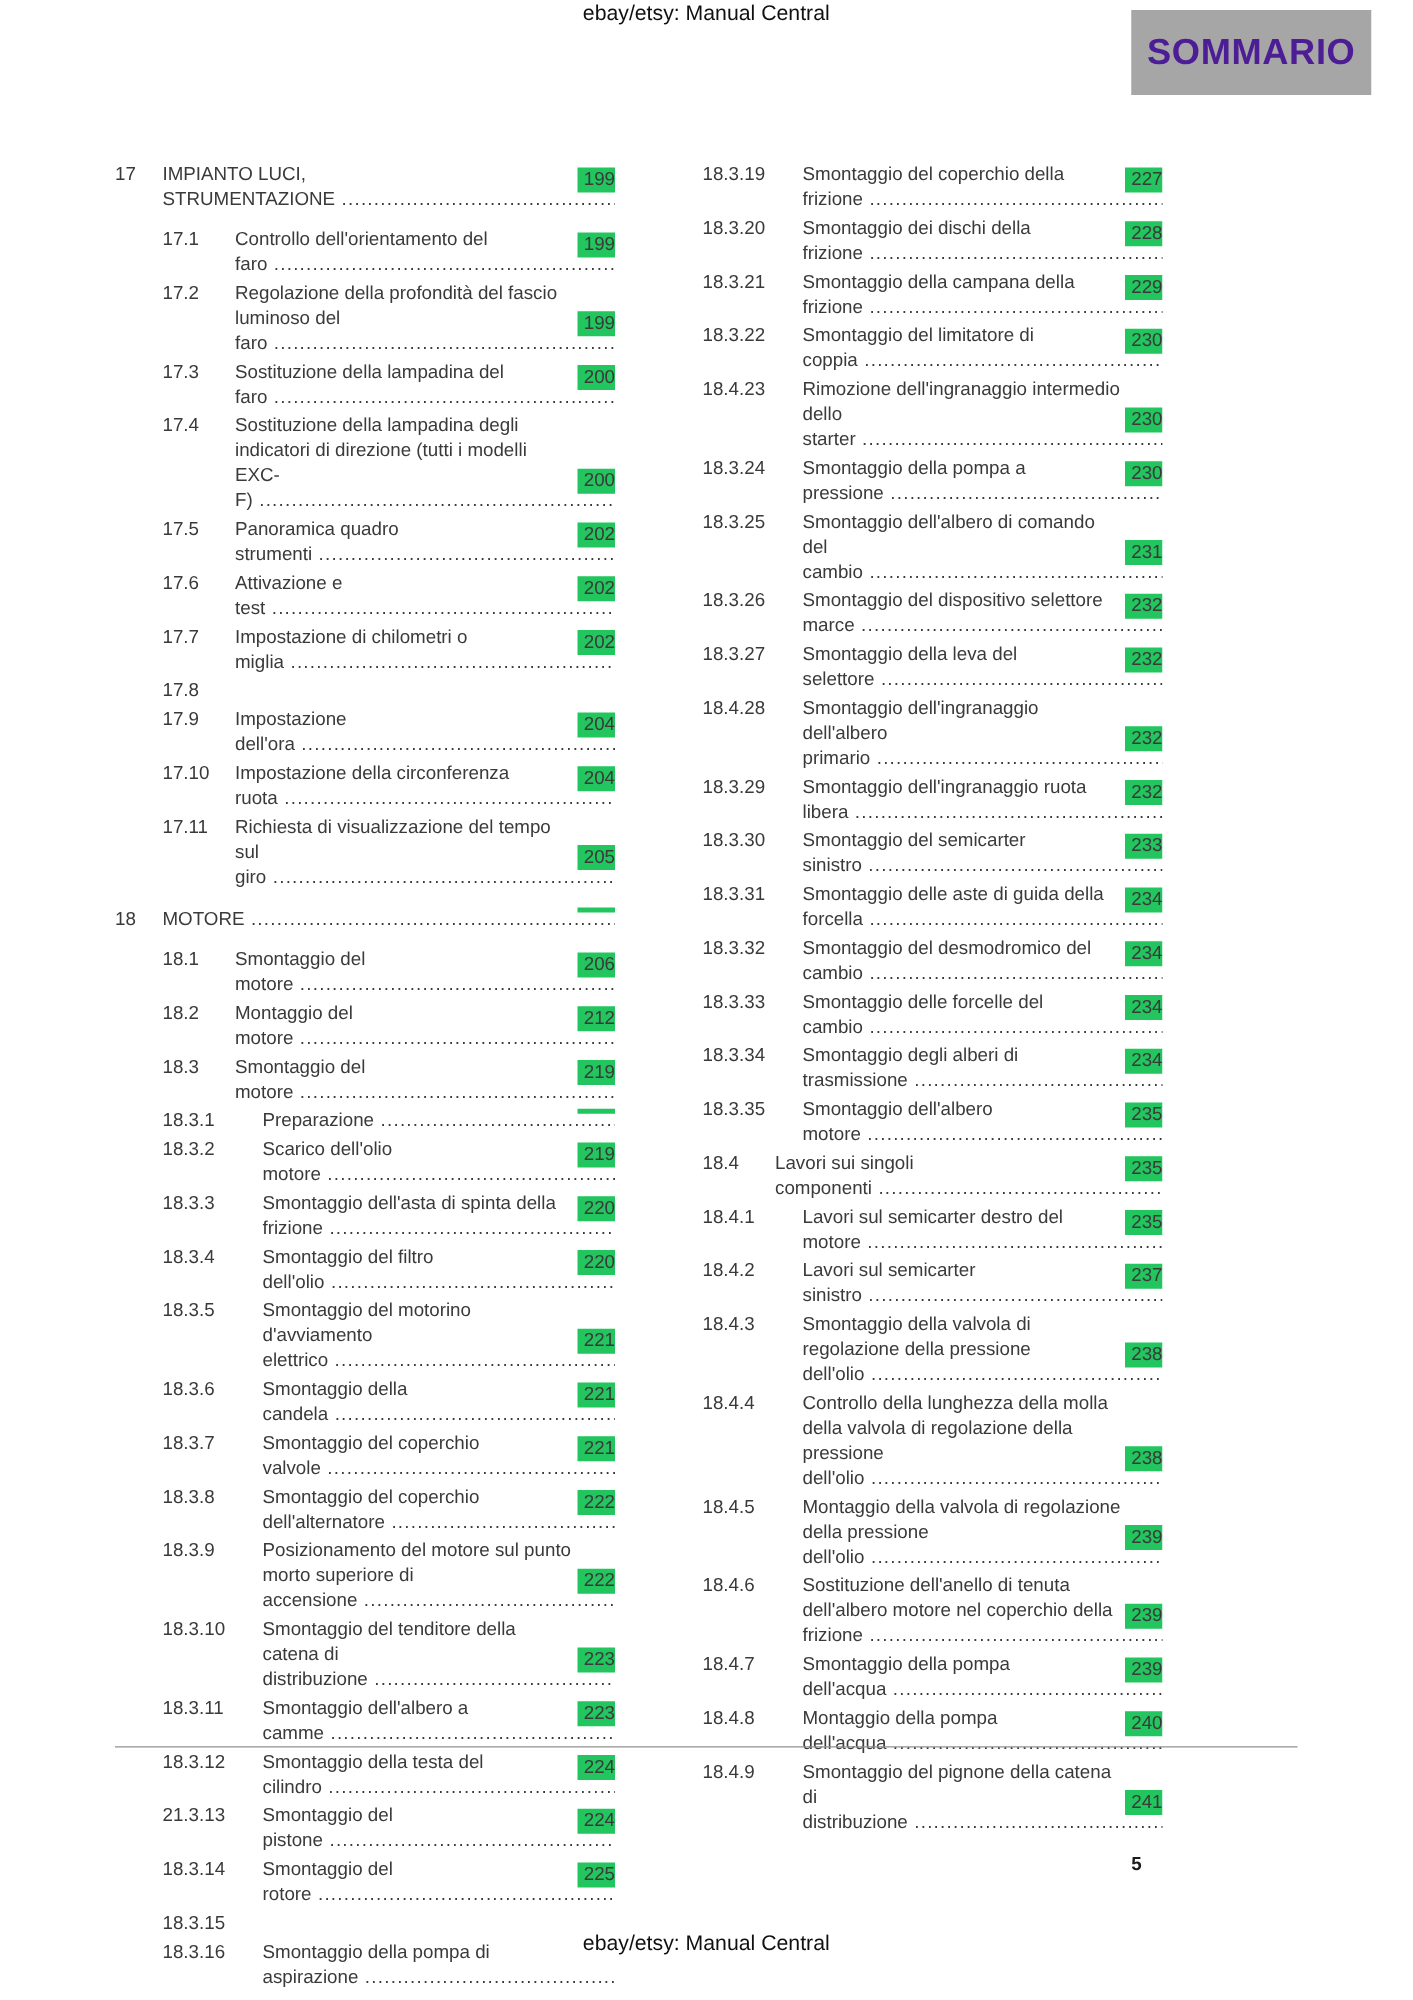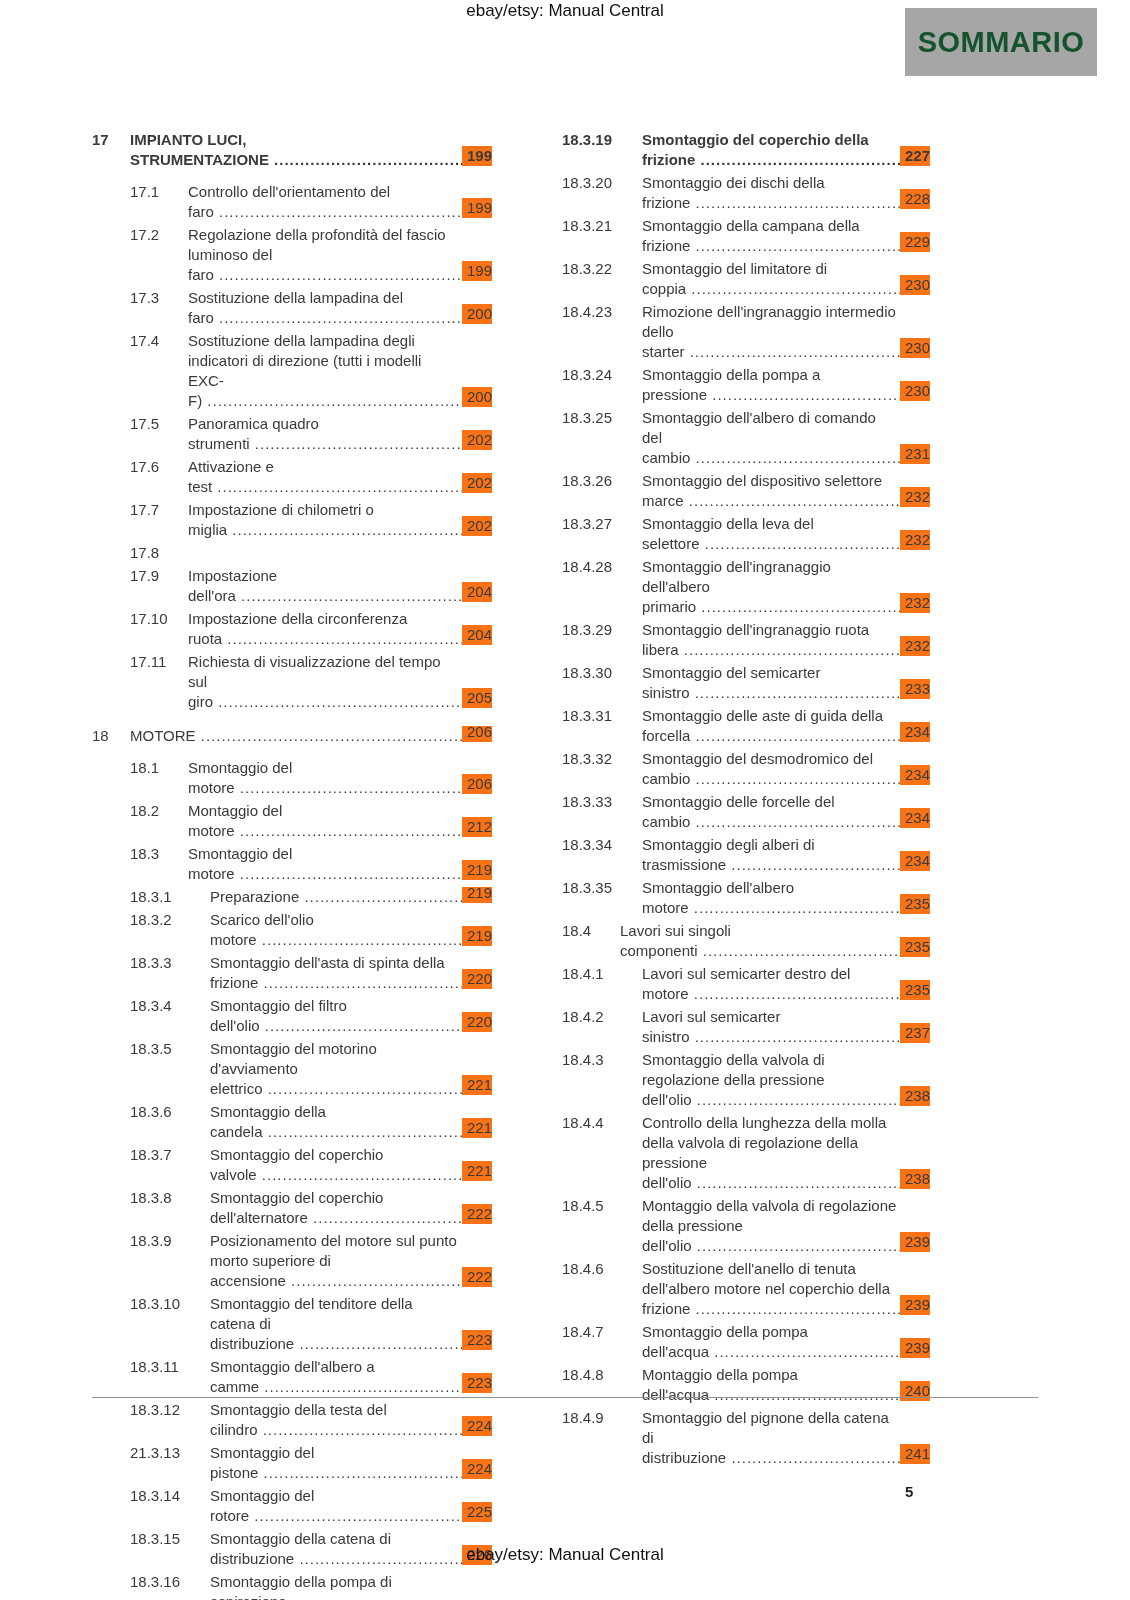--- a/index.html
+++ b/index.html
@@ -13,45 +13,45 @@
   }
   .top-label {
     position: absolute; top: 1px; left: 0; width: 100%;
     text-align: center; font-size: 17px; color: #101010;
   }
   .corner-tag {
     position: absolute; top: 8px; right: 33px;
     width: 192px; height: 68px;
     background: var(--tag-bg, #a6a6a6);
     display: flex; align-items: center; justify-content: center;
-    font-size: 29px; font-weight: bold; color: #14532d; letter-spacing: 0.5px;
+    font-size: 29px; font-weight: bold; color: #4c1d95; letter-spacing: 0.5px;
   }
   .toc-col { position: absolute; top: 130px; font-size: 15px; line-height: 20px; }
   .toc-col.left  { left: 92px;  width: 400px; }
   .toc-col.right { left: 524px; width: 406px; }
   .toc-row { display: flex; margin-bottom: 3px; }
   .toc-row.level1 { margin-top: 14px; margin-bottom: 12px; }
-  .toc-col > .toc-row:first-child { margin-top: 0; font-weight: bold; }
+  .toc-col > .toc-row:first-child { margin-top: 0; }
   .toc-row.level2, .toc-row.level3 { padding-left: 38px; }
   .toc-num { flex: none; }
   .level1 .toc-num { width: 38px; }
   .level2 .toc-num { width: 58px; }
   .level3 .toc-num { width: 80px; }
   .toc-body {
     flex: 1; min-width: 0;
     display: block; position: relative; overflow: hidden;
     padding-right: 32px;
   }
   .toc-title::after {
     content: " ................................................................................................................................................";
     white-space: nowrap; letter-spacing: 1px;
   }
   .toc-page {
-    position: absolute; right: 0; bottom: 4px;
-    background: #f97316; padding-left: 5px;
+    position: absolute; right: 0; bottom: 16px;
+    background: #22c55e; padding-left: 5px;
   }
   .footer-rule {
     position: absolute; left: 92px; right: 92px; top: 1397px;
     border-top: 1px solid var(--rule-color, #919191);
   }
   .page-num {
     position: absolute; left: 905px; top: 1483px;
     font-size: 15px; font-weight: bold; color: #1c1c1c;
   }
   .bottom-label {
@@ -181,21 +181,20 @@
     <div class="toc-row level3">
       <span class="toc-num">21.3.13</span>
       <span class="toc-body"><span class="toc-title">Smontaggio del pistone</span><span class="toc-page">224</span></span>
     </div>
     <div class="toc-row level3">
       <span class="toc-num">18.3.14</span>
       <span class="toc-body"><span class="toc-title">Smontaggio del rotore</span><span class="toc-page">225</span></span>
     </div>
     <div class="toc-row level3">
       <span class="toc-num">18.3.15</span>
-      <span class="toc-body"><span class="toc-title">Smontaggio della catena di distribuzione</span><span class="toc-page">226</span></span>
     </div>
     <div class="toc-row level3">
       <span class="toc-num">18.3.16</span>
       <span class="toc-body"><span class="toc-title">Smontaggio della pompa di aspirazione</span></span>
     </div>
   </div>
 <div class="toc-col right">
     <div class="toc-row level3">
       <span class="toc-num">18.3.19</span>
       <span class="toc-body"><span class="toc-title">Smontaggio del coperchio della frizione</span><span class="toc-page">227</span></span>

